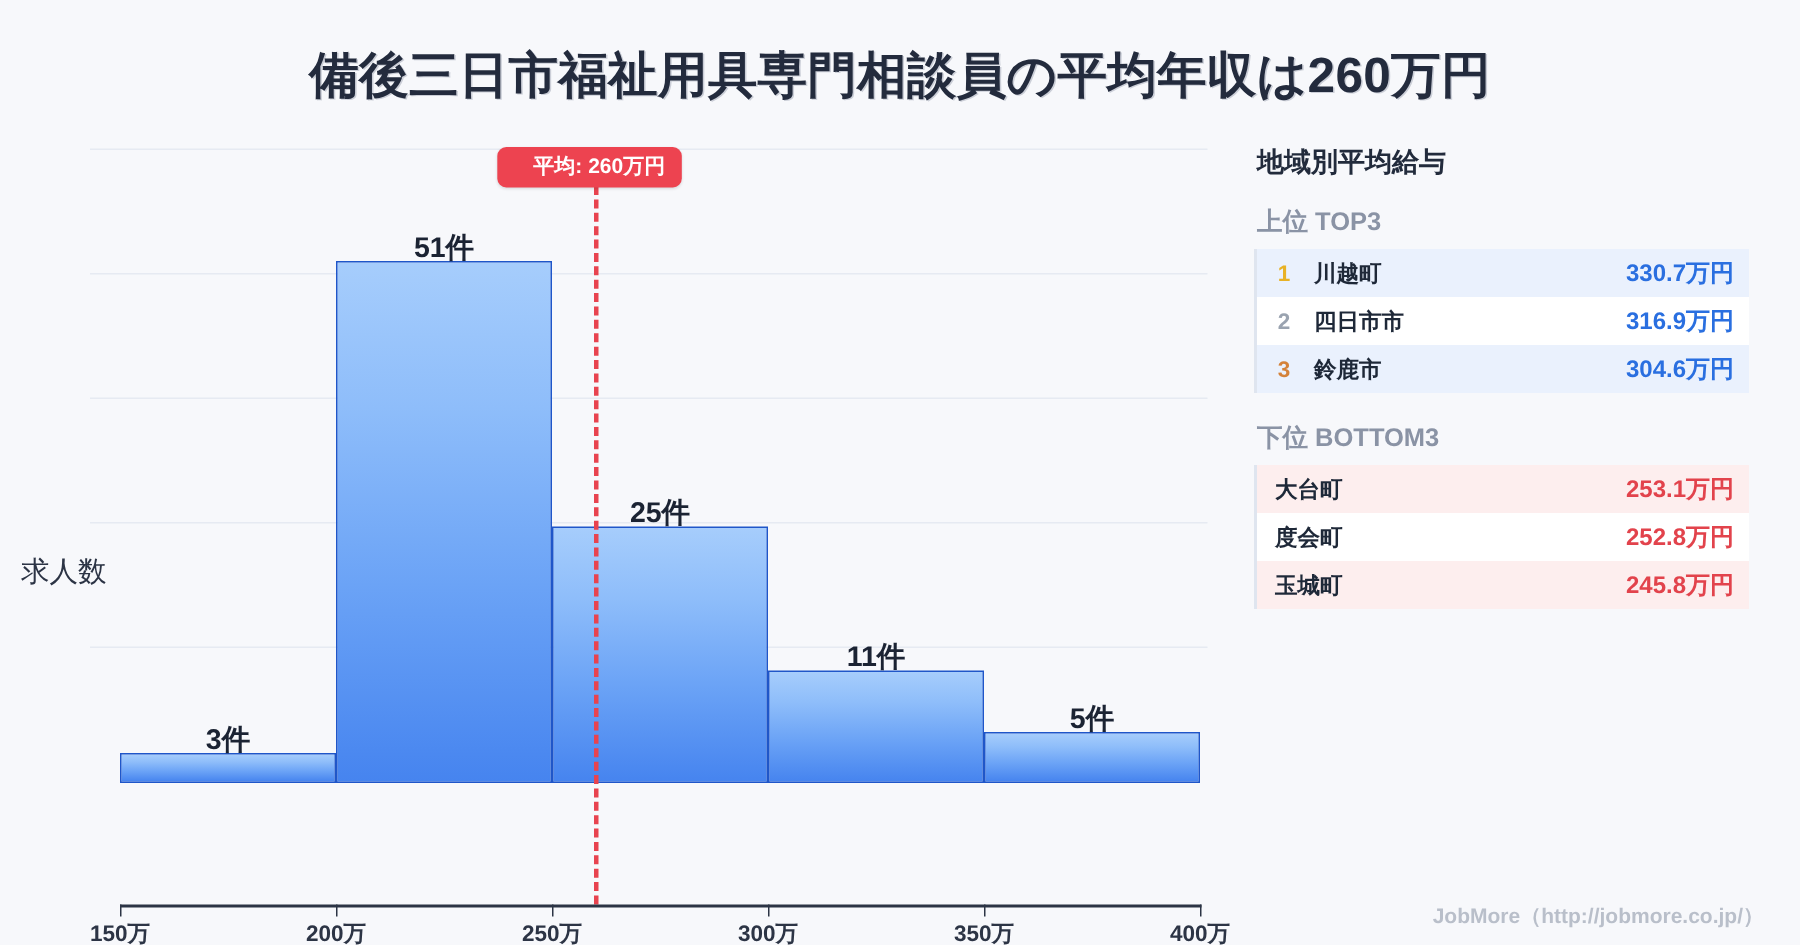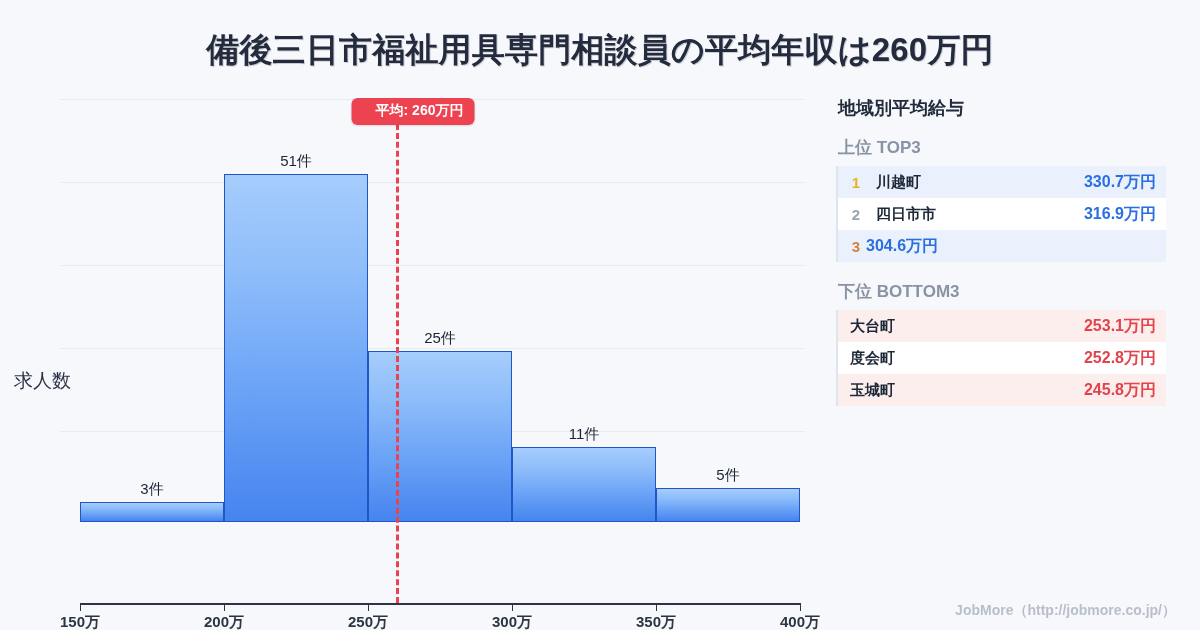--- a/index.html
+++ b/index.html
@@ -86,22 +86,22 @@
   .bar {
     position: absolute;
     bottom: 0;
     background: linear-gradient(to bottom, #a6cdfc 0%, #8ebdfa 28%, #6ba3f6 62%, #4684ef 100%);
     border: 1.6px solid #1f56c9;
     box-sizing: border-box;
   }
 
   .bar-label {
     position: absolute;
-    font-size: 15px;
-    font-weight: normal;
+    font-size: 19px;
+    font-weight: bold;
     color: #1b2333;
     transform: translateX(-50%);
     white-space: nowrap;
   }
 
   
   #avg-line {
     position: absolute;
     top: 34px;
     width: 0;
@@ -237,21 +237,21 @@
     <div class="bar" style="left:576px; width:144px; height:34px;"></div>
 
     <div class="bar-label" style="left:72px; top:381px;">3件</div>
     <div class="bar-label" style="left:216px; top:53px;">51件</div>
     <div class="bar-label" style="left:360px; top:230px;">25件</div>
     <div class="bar-label" style="left:504px; top:326px;">11件</div>
     <div class="bar-label" style="left:648px; top:367px;">5件</div>
   </div>
 
   <div id="avg-line" style="left:396px;"></div>
-  <div id="avg-badge" style="left:413px;padding-left:24px;">平均: 260万円</div>
+  <div id="avg-badge" style="left:393px;padding-left:24px;">平均: 260万円</div>
 
   <div id="axis-baseline"></div>
 
   <div class="tick-mark" style="left:80px;"></div>
   <div class="tick-mark" style="left:224px;"></div>
   <div class="tick-mark" style="left:368px;"></div>
   <div class="tick-mark" style="left:512px;"></div>
   <div class="tick-mark" style="left:656px;"></div>
   <div class="tick-mark" style="left:800px;"></div>
 
@@ -277,20 +277,21 @@
       <span class="rank-name">川越町</span>
       <span class="rank-value">330.7万円</span>
     </div>
     <div class="rank-row">
       <span class="rank-num silver">2</span>
       <span class="rank-name">四日市市</span>
       <span class="rank-value">316.9万円</span>
     </div>
     <div class="rank-row">
       <span class="rank-num bronze">3</span>
+      <span class="rank-name">鈴鹿市</span>
       <span class="rank-value">304.6万円</span>
     </div>
   </div>
 
   <div class="section-label">下位 BOTTOM3</div>
   <div class="rank-table bottom-table">
     <div class="rank-row">
       <span class="rank-name">大台町</span>
       <span class="rank-value">253.1万円</span>
     </div>

